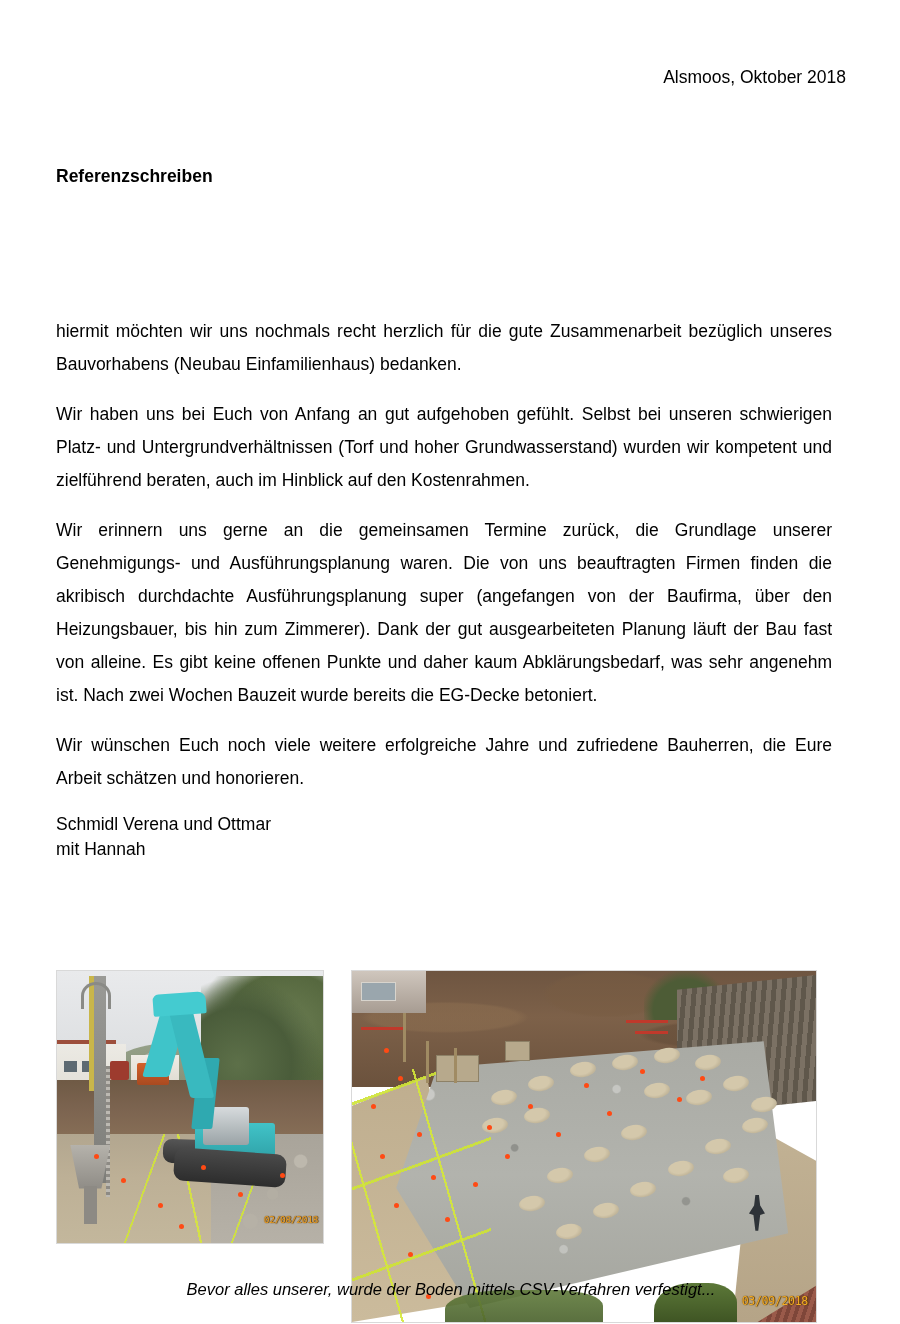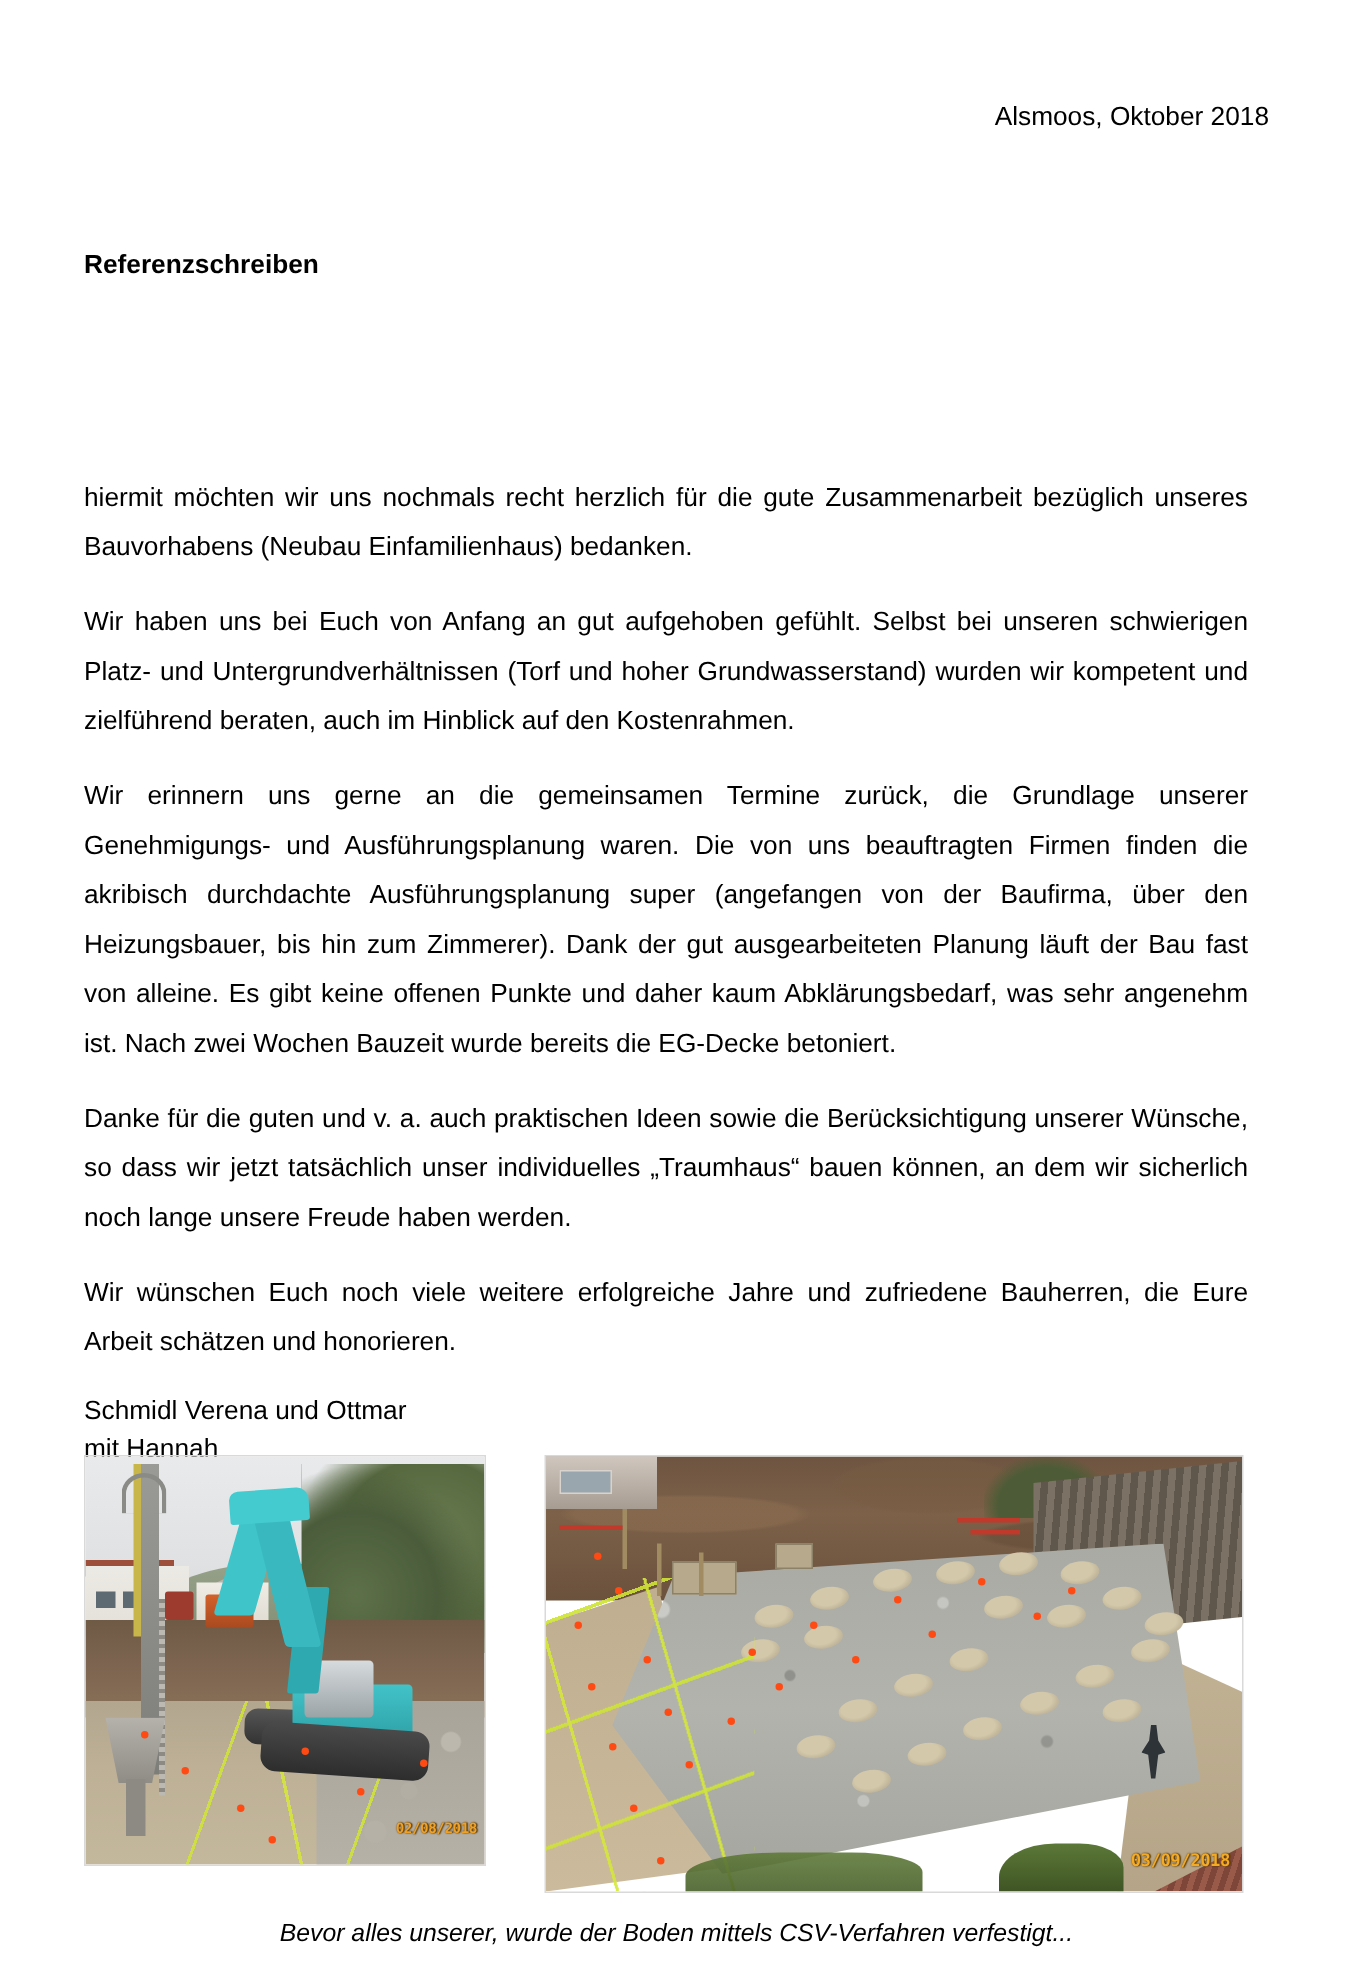--- a/index.html
+++ b/index.html
@@ -86,23 +86,23 @@
     overflow: hidden;
     border: 1px solid #d9d9d9;
     box-sizing: border-box;
   }
   .photo-left {
     left: 0px;
     width: 268px;
     height: 274px;
   }
   .photo-right {
-    left: 307px;
+    left: 295px;
     width: 466px;
-    height: 292px;
+    height: 353px;
   }
   .ph-layer { position: absolute; }
   
   .l-sky {
     left: 0; top: 0; width: 100%; height: 44%;
     background: linear-gradient(#e9eaec 0%, #dfe1e3 60%, #d4d7d6 100%);
   }
   .l-trees {
     right: 0; top: 2%; width: 46%; height: 46%;
     background:
@@ -250,21 +250,21 @@
     width: 5px; height: 5px;
     background: #ff4a14;
     border-radius: 50%;
   }
   .ts {
     position: absolute;
     right: 5px;
     bottom: 18px;
     font-family: "DejaVu Sans Mono", monospace;
     font-size: 9.5px;
-    font-weight: bold;
+    font-weight: normal;
     color: #f0a227;
     letter-spacing: -0.3px;
     text-shadow: 0 0 1px #5a3a08, 1px 0 1px #5a3a08;
   }
   .ts-right { bottom: 14px; right: 8px; font-size: 11.5px; color: #f4ab23; }
   
   .r-dirt {
     left: 0; top: 0; width: 100%; height: 33%;
     background: linear-gradient(#6e5541 0%, #7d6149 40%, #6b523d 100%);
   }
@@ -395,21 +395,20 @@
 
     <div class="date-line">Alsmoos, Oktober 2018</div>
 
     <div class="doc-title">Referenzschreiben</div>
 
 
     <div class="body-block">
       <p class="para">hiermit möchten wir uns nochmals recht herzlich für die gute Zusammenarbeit bezüglich unseres Bauvorhabens (Neubau Einfamilienhaus) bedanken.</p>
       <p class="para">Wir haben uns bei Euch von Anfang an gut aufgehoben gefühlt. Selbst bei unseren schwierigen Platz- und Untergrundverhältnissen (Torf und hoher Grundwasserstand) wurden wir kompetent und zielführend beraten, auch im Hinblick auf den Kostenrahmen.</p>
       <p class="para">Wir erinnern uns gerne an die gemeinsamen Termine zurück, die Grundlage unserer Genehmigungs- und Ausführungsplanung waren. Die von uns beauftragten Firmen finden die akribisch durchdachte Ausführungsplanung super (angefangen von der Baufirma, über den Heizungsbauer, bis hin zum Zimmerer). Dank der gut ausgearbeiteten Planung läuft der Bau fast von alleine. Es gibt keine offenen Punkte und daher kaum Abklärungsbedarf, was sehr angenehm ist. Nach zwei Wochen Bauzeit wurde bereits die EG-Decke betoniert.</p>
-      <p class="para">Danke für die guten und v. a. auch praktischen Ideen sowie die Berücksichtigung unserer Wünsche, so dass wir jetzt tatsächlich unser individuelles „Traumhaus“ bauen können, an dem wir sicherlich noch lange unsere Freude haben werden.</p>
       <p class="para">Wir wünschen Euch noch viele weitere erfolgreiche Jahre und zufriedene Bauherren, die Eure Arbeit schätzen und honorieren.</p>
       <div class="sign-off">
         <div>Schmidl Verena und Ottmar</div>
         <div>mit Hannah</div>
       </div>
     </div>
 
     <div class="photos">
 
       <div class="photo photo-left">

